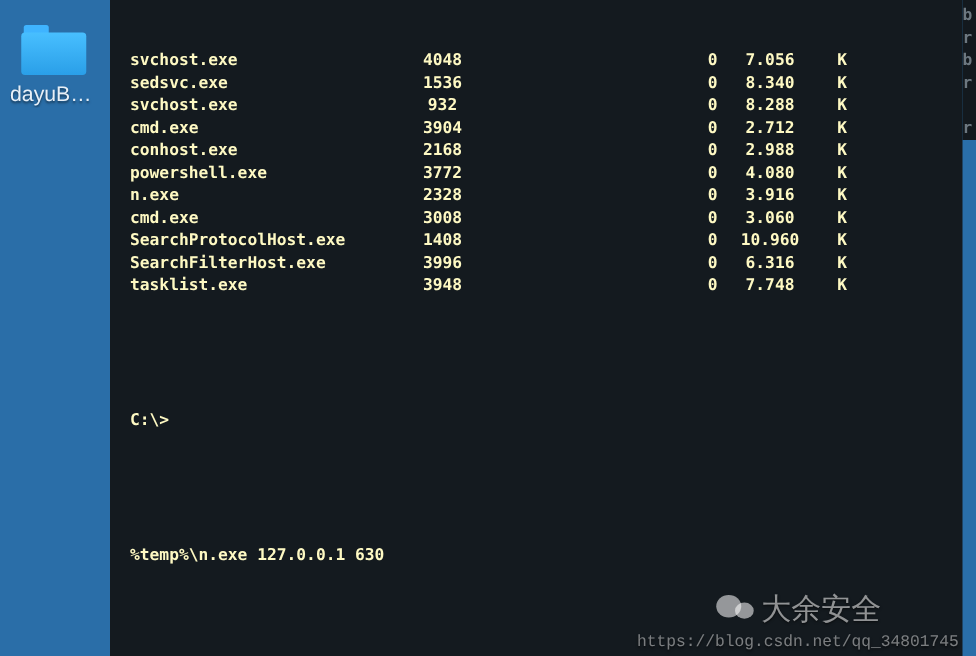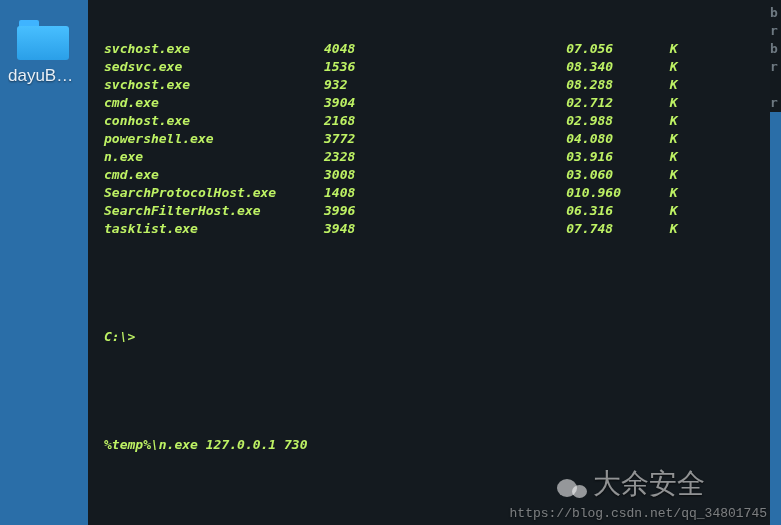--- a/index.html
+++ b/index.html
@@ -15,42 +15,42 @@
   .desktop-icon .folder .tab { position:absolute; top:0; left:2px; width:20px;
                                height:8px; background:#3fb4ff; border-radius:2px 2px 0 0; }
   .desktop-icon .folder .body { position:absolute; top:6px; left:0; right:0; bottom:0;
                                 background:linear-gradient(#48bfff,#2a9fe8);
                                 border-radius:3px; }
   .desktop-icon .label { text-shadow:0 1px 2px rgba(0,0,0,.5); white-space:nowrap;
                          overflow:hidden; text-overflow:ellipsis; }
 
   
   .terminal { position:absolute; top:0; left:88px; right:11px; bottom:0;
-              background:#141a1f; color:#bef264;
+              background:#141a1f; color:#fef9c3;
               font-size:13px; line-height:18px; padding:4px 10px 4px 16px;
-              white-space:pre; overflow:hidden; font-weight:bold;font-style:italic; }
+              white-space:pre; overflow:hidden; font-weight:bold; }
   .terminal .row { display:flex; }
   .terminal .c-name { width:220px; }
-  .terminal .c-pid  { width:60px; text-align:left; }
+  .terminal .c-pid  { width:60px; text-align:center; }
   .terminal .c-sess { width:190px; text-align:right; }
-  .terminal .c-mem  { width:84px; text-align:left; }
+  .terminal .c-mem  { width:84px; text-align:center; }
   .terminal .c-memu { padding-left:4px; }
 
   .line { min-height:18px; }
 
   
   .edge { position:absolute; top:0; right:0; width:11px;
           background:#13191e; color:#6d7880;
           font-size:13px; line-height:18px; padding-top:4px; text-align:left;
           font-family:"DejaVu Sans Mono",monospace; font-weight:bold; }
 
   
   .wm-wx { position:absolute; right:76px; bottom:22px; display:flex;
-           align-items:flex-end; color:rgba(255,255,255,.55);
-           font-family:"Microsoft YaHei",sans-serif; font-size:28px;
+           align-items:center; color:rgba(255,255,255,.55);
+           font-family:"Microsoft YaHei",sans-serif; font-size:24px;
            text-shadow:0 1px 2px rgba(0,0,0,.7); }
   .wm-wx .bubble { width:30px; height:26px; position:relative; margin-right:6px; }
   .wm-wx .bubble .big { position:absolute; width:20px; height:18px;
                         border-radius:50%; background:rgba(255,255,255,.55);
                         top:2px; left:0; }
   .wm-wx .bubble .sm  { position:absolute; width:15px; height:13px;
                         border-radius:50%; background:rgba(255,255,255,.55);
                         top:8px; right:0; }
   .wm-url { position:absolute; right:14px; bottom:4px; color:rgba(255,255,255,.45);
             font-family:Liberation Mono, monospace; font-size:13px;
@@ -65,21 +65,21 @@
       <div class="body"></div>
   </div>
   <div class="label">dayuBankro…</div>
 </div>
 
 <div class="terminal">
   <div id="tasklist"><div class="row"><span class="c-name">svchost.exe</span><span class="c-pid">4048</span><span class="c-sess">0</span><span class="c-mem">7.056</span><span class="c-memu"> K</span></div><div class="row"><span class="c-name">sedsvc.exe</span><span class="c-pid">1536</span><span class="c-sess">0</span><span class="c-mem">8.340</span><span class="c-memu"> K</span></div><div class="row"><span class="c-name">svchost.exe</span><span class="c-pid">932</span><span class="c-sess">0</span><span class="c-mem">8.288</span><span class="c-memu"> K</span></div><div class="row"><span class="c-name">cmd.exe</span><span class="c-pid">3904</span><span class="c-sess">0</span><span class="c-mem">2.712</span><span class="c-memu"> K</span></div><div class="row"><span class="c-name">conhost.exe</span><span class="c-pid">2168</span><span class="c-sess">0</span><span class="c-mem">2.988</span><span class="c-memu"> K</span></div><div class="row"><span class="c-name">powershell.exe</span><span class="c-pid">3772</span><span class="c-sess">0</span><span class="c-mem">4.080</span><span class="c-memu"> K</span></div><div class="row"><span class="c-name">n.exe</span><span class="c-pid">2328</span><span class="c-sess">0</span><span class="c-mem">3.916</span><span class="c-memu"> K</span></div><div class="row"><span class="c-name">cmd.exe</span><span class="c-pid">3008</span><span class="c-sess">0</span><span class="c-mem">3.060</span><span class="c-memu"> K</span></div><div class="row"><span class="c-name">SearchProtocolHost.exe</span><span class="c-pid">1408</span><span class="c-sess">0</span><span class="c-mem">10.960</span><span class="c-memu"> K</span></div><div class="row"><span class="c-name">SearchFilterHost.exe</span><span class="c-pid">3996</span><span class="c-sess">0</span><span class="c-mem">6.316</span><span class="c-memu"> K</span></div><div class="row"><span class="c-name">tasklist.exe</span><span class="c-pid">3948</span><span class="c-sess">0</span><span class="c-mem">7.748</span><span class="c-memu"> K</span></div></div>
   <div class="line"></div>
   <div class="line">C:\&gt;</div>
   <div class="line"></div>
-  <div class="line">%temp%\n.exe 127.0.0.1 730</div>
+  <div class="line">%temp%\n.exe 127.0.0.1 630</div>
   
   
   
   
   
   
   
   
   
   

